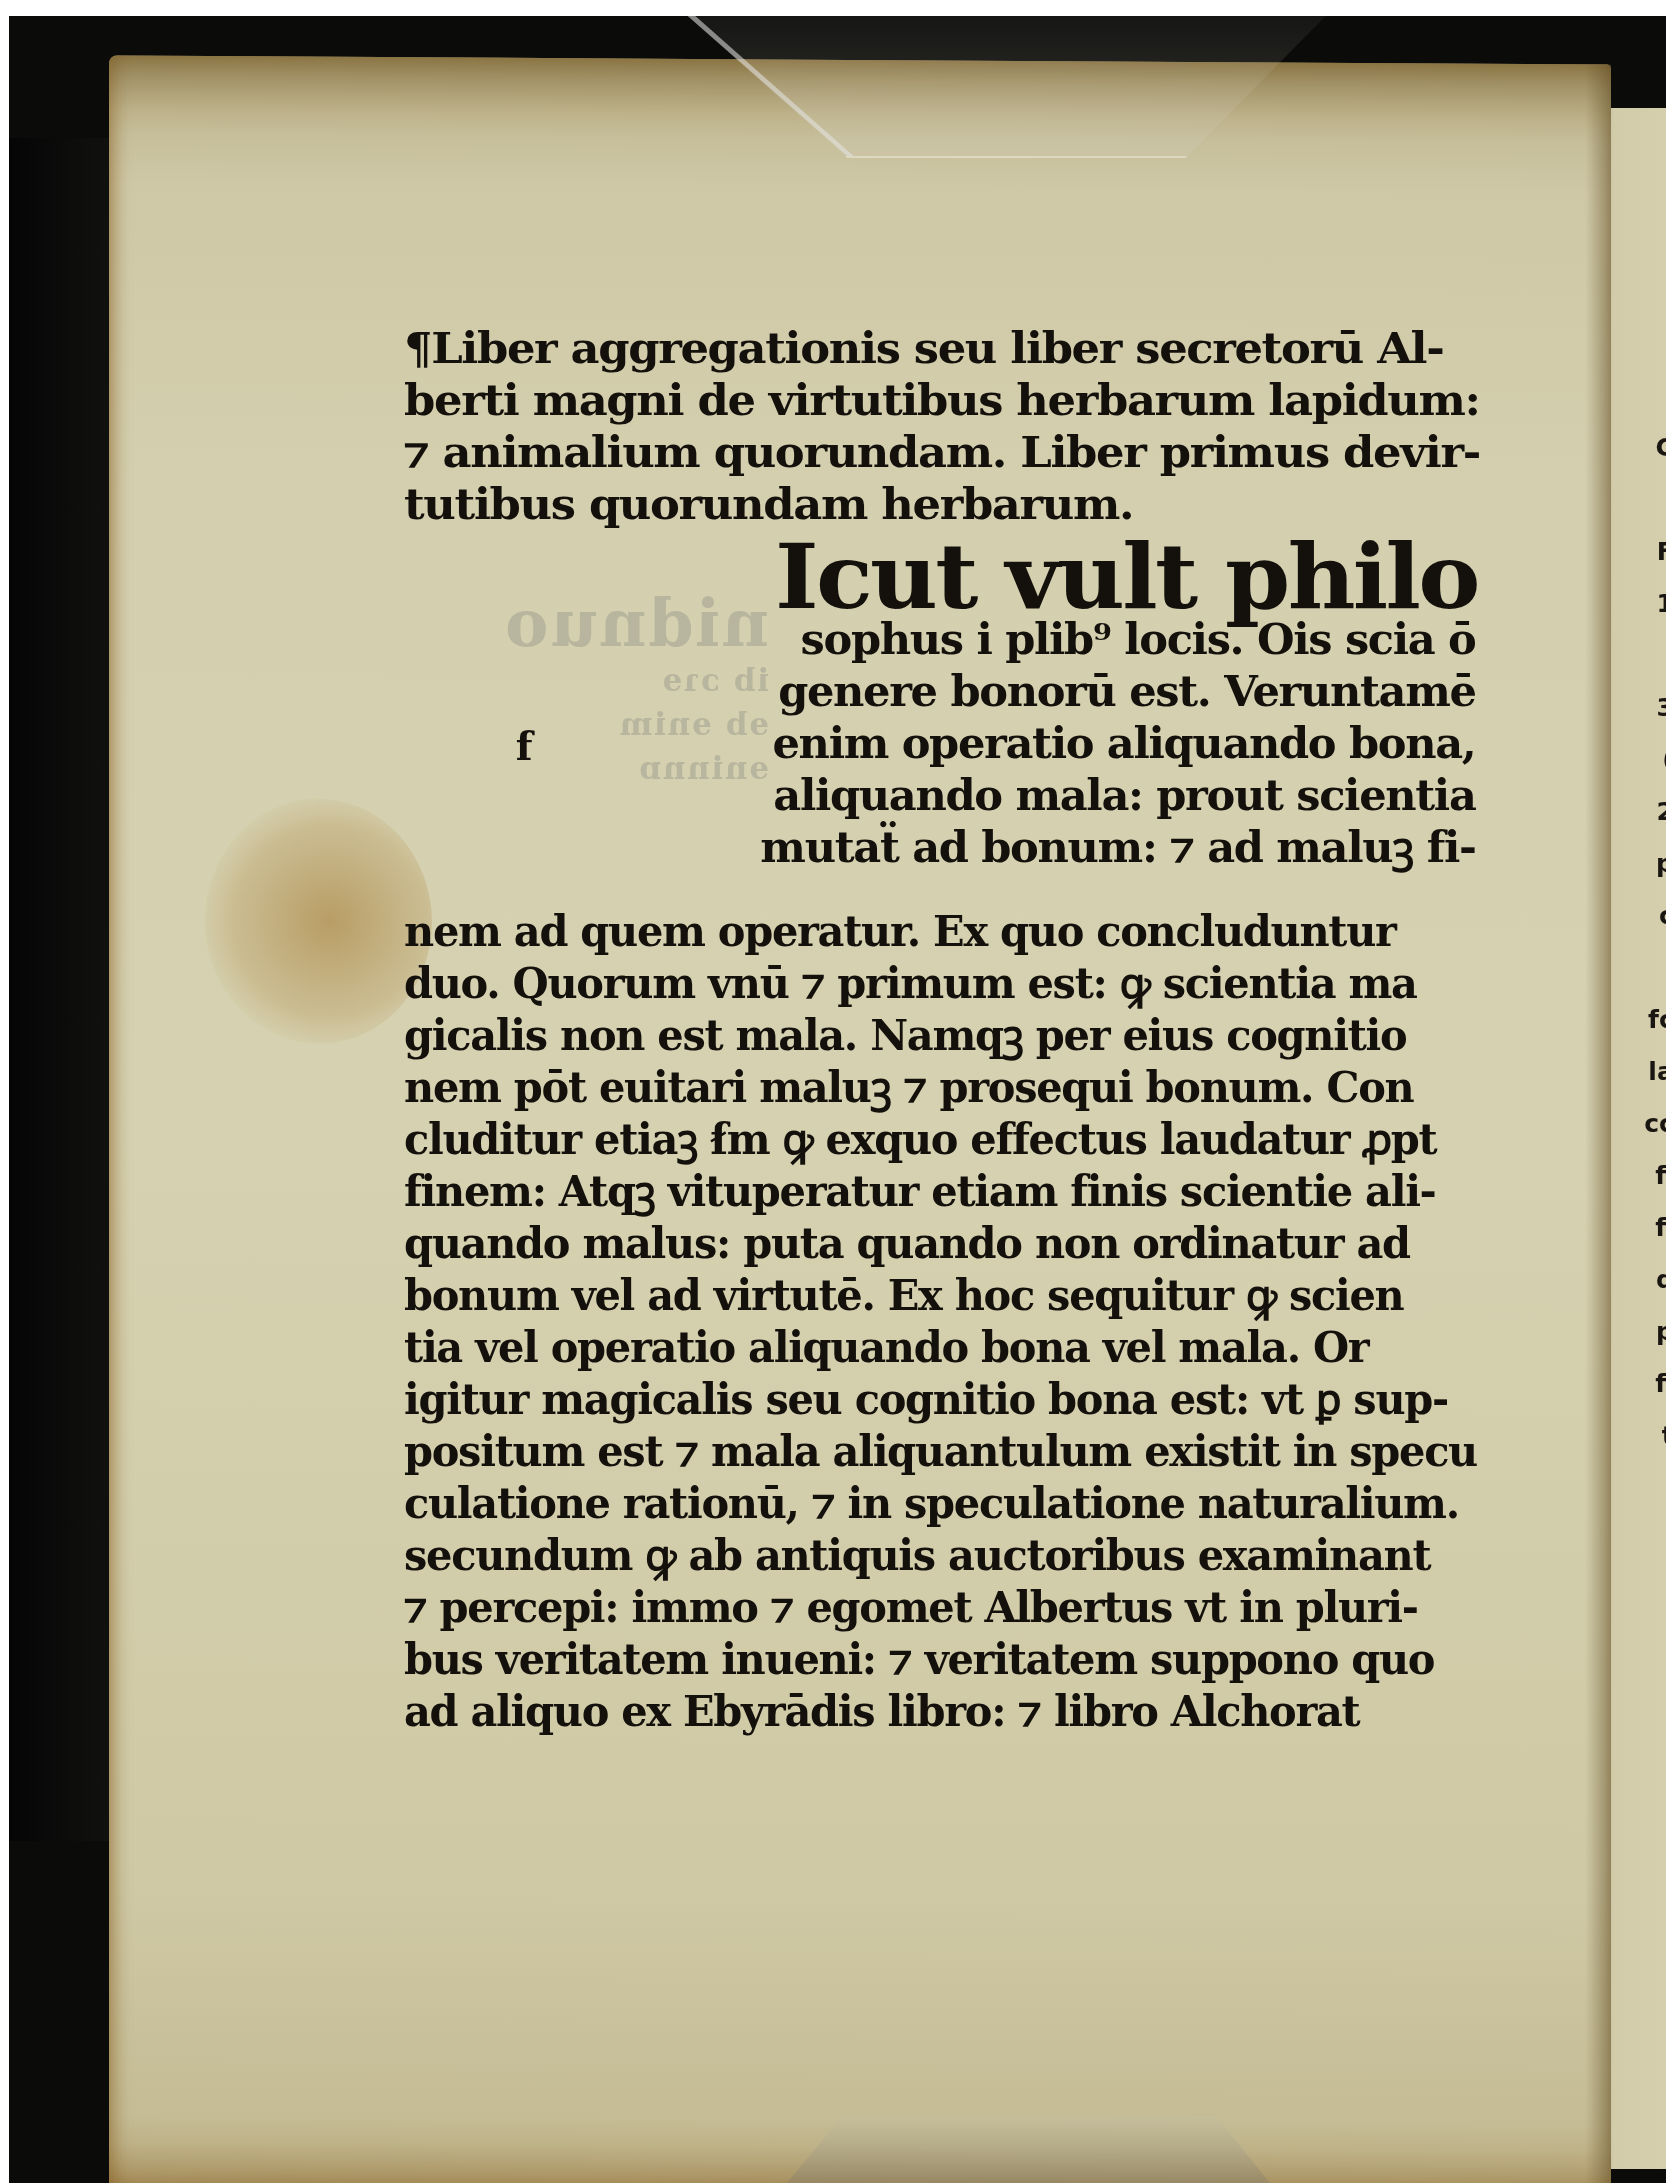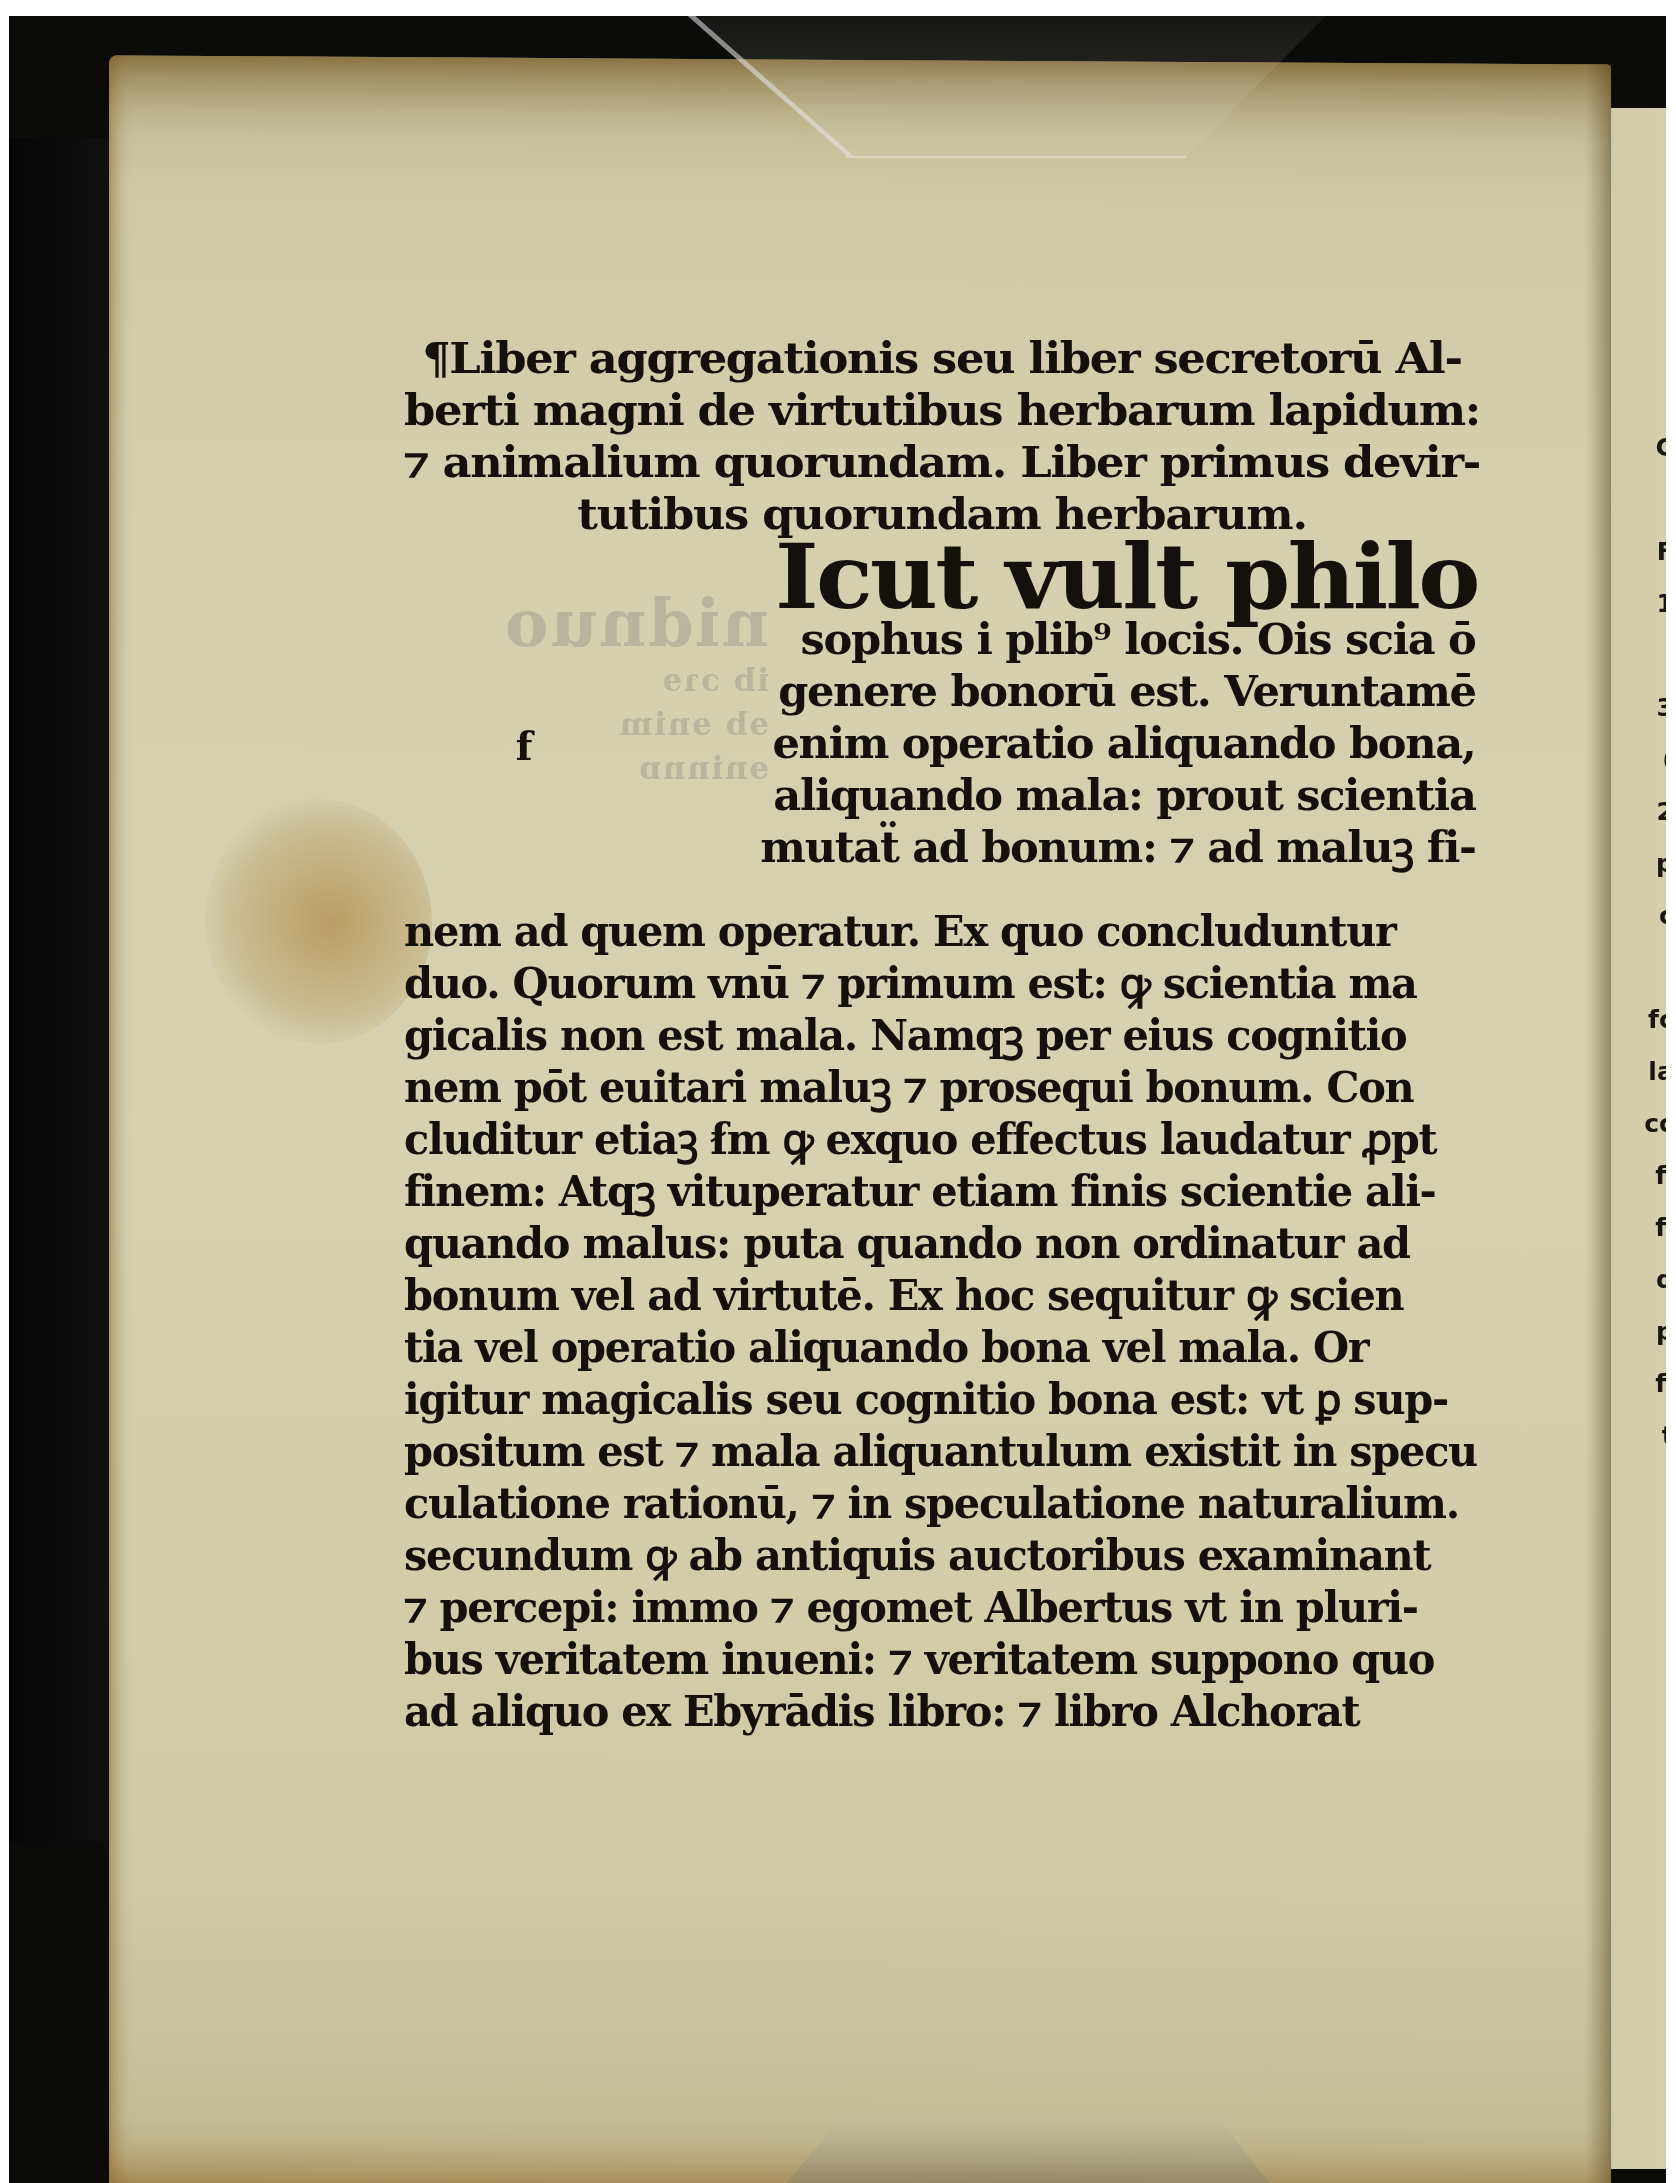--- a/index.html
+++ b/index.html
@@ -85,21 +85,21 @@
     letter-spacing: -1.3px; transform-origin: left center;
   }
   .heading-line { font-size: 43px; }
   .big-line {
     position: absolute; left: 371px; top: 204px; font-size: 90px; line-height: 100px;
     letter-spacing: -2.6px; white-space: nowrap;
   }
   .indented { padding-left: 347px; }
   .indent-group { position: absolute; left: 0; top: 292px; text-align: right; }
   .body-group { position: absolute; left: 0; top: 584px; }
-  .head-group { position: absolute; left: 0; top: 10px; text-align: center; }
+  .head-group { position: absolute; left: 0; top: 0; }
   .stray {
     position: absolute; left: 507px; top: 707px; font-size: 39px; font-weight: bold; color: #14110d;
     font-family: "DejaVu Serif", serif;
   }
 </style>
 </head>
 <body>
 
 <div class="photo">
   <div class="shadow-left"></div>

